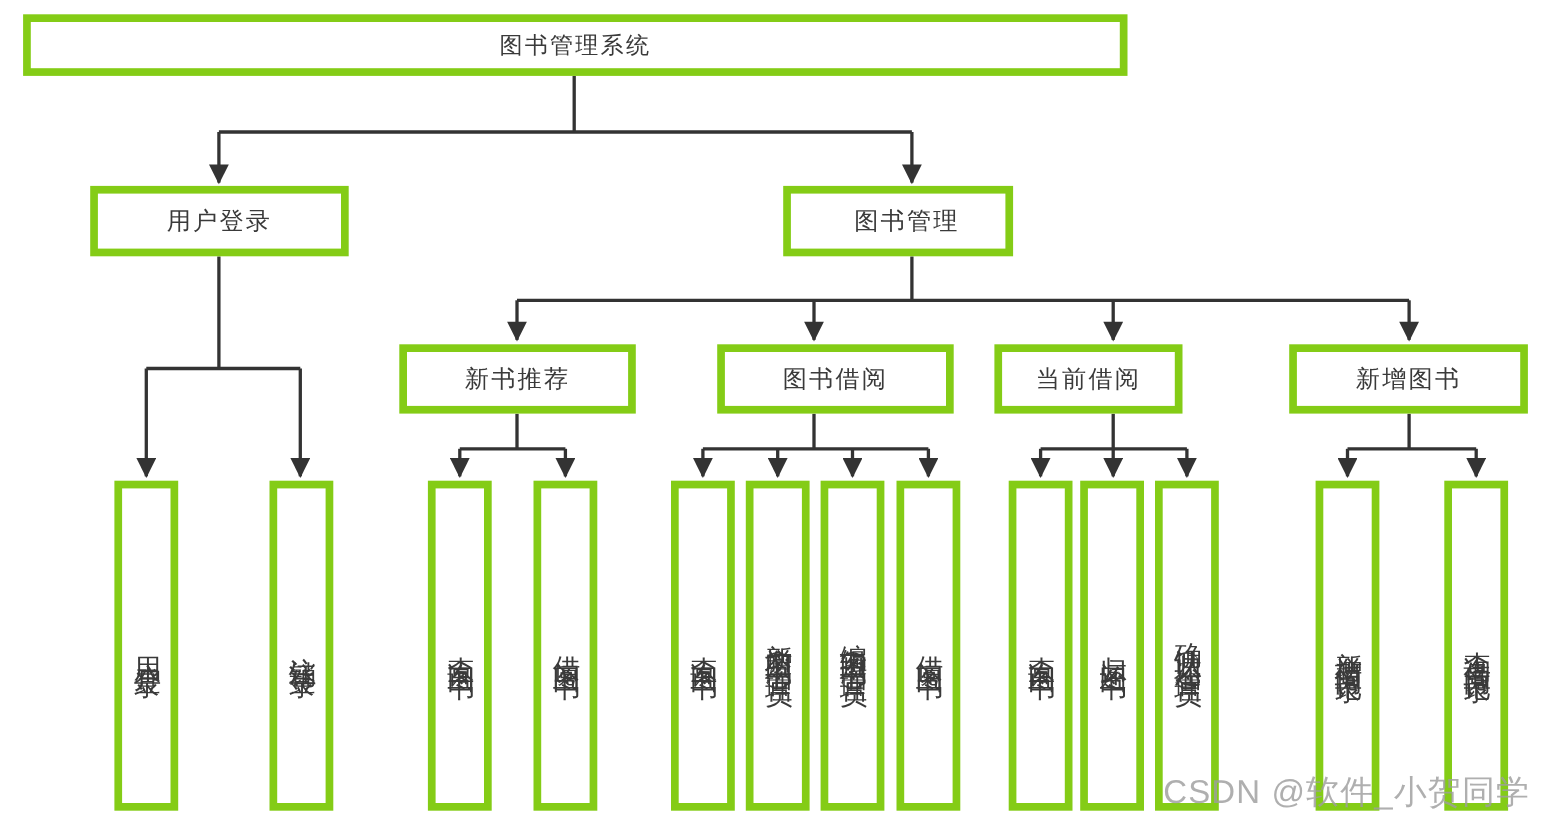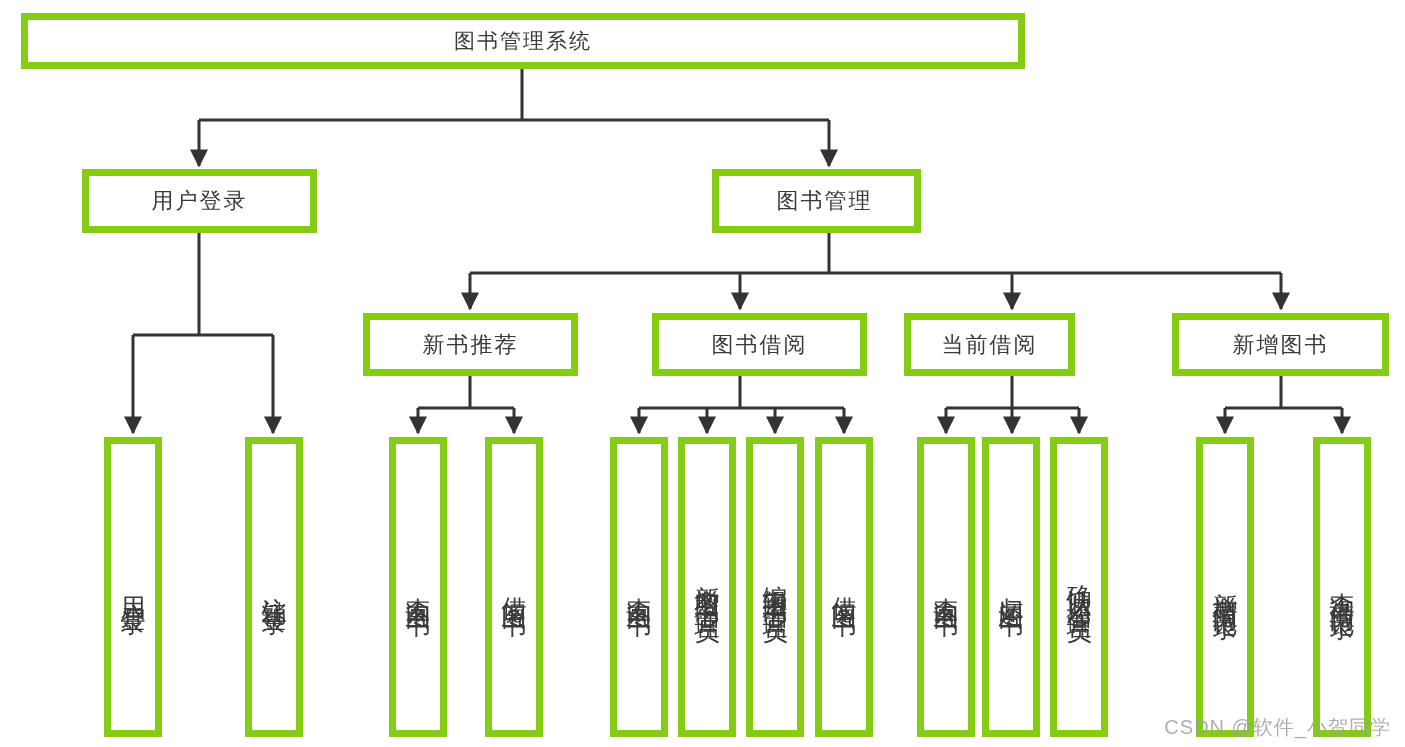--- a/index.html
+++ b/index.html
@@ -27,21 +27,21 @@
     font-size:25px;
     letter-spacing:5px;
     writing-mode:vertical-rl;
     text-orientation:mixed;
     line-height:1;
     width:58px;top:437px;height:300px;
   }
   .watermark{
     position:absolute;
     right:14px;bottom:6px;
-    font-size:20px;
+    font-size:30px;
     letter-spacing:1px;
     color:rgba(158,158,158,0.82);
     z-index:5;
     white-space:nowrap;
   }
 </style>
 </head>
 <body>
 
 <div class="canvas">

